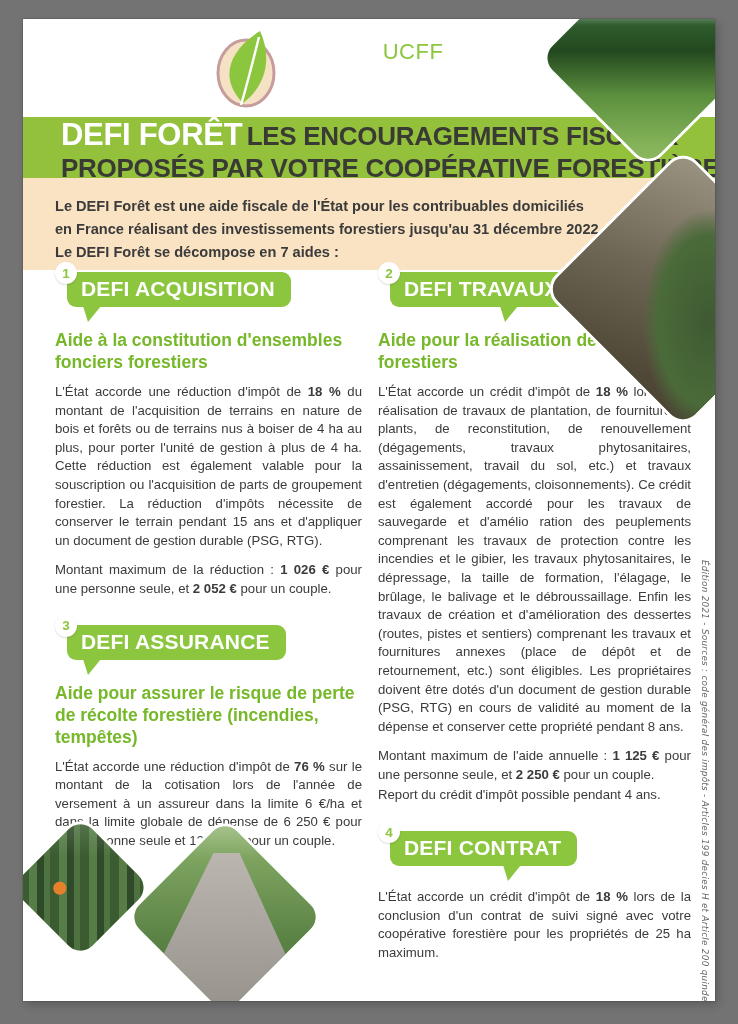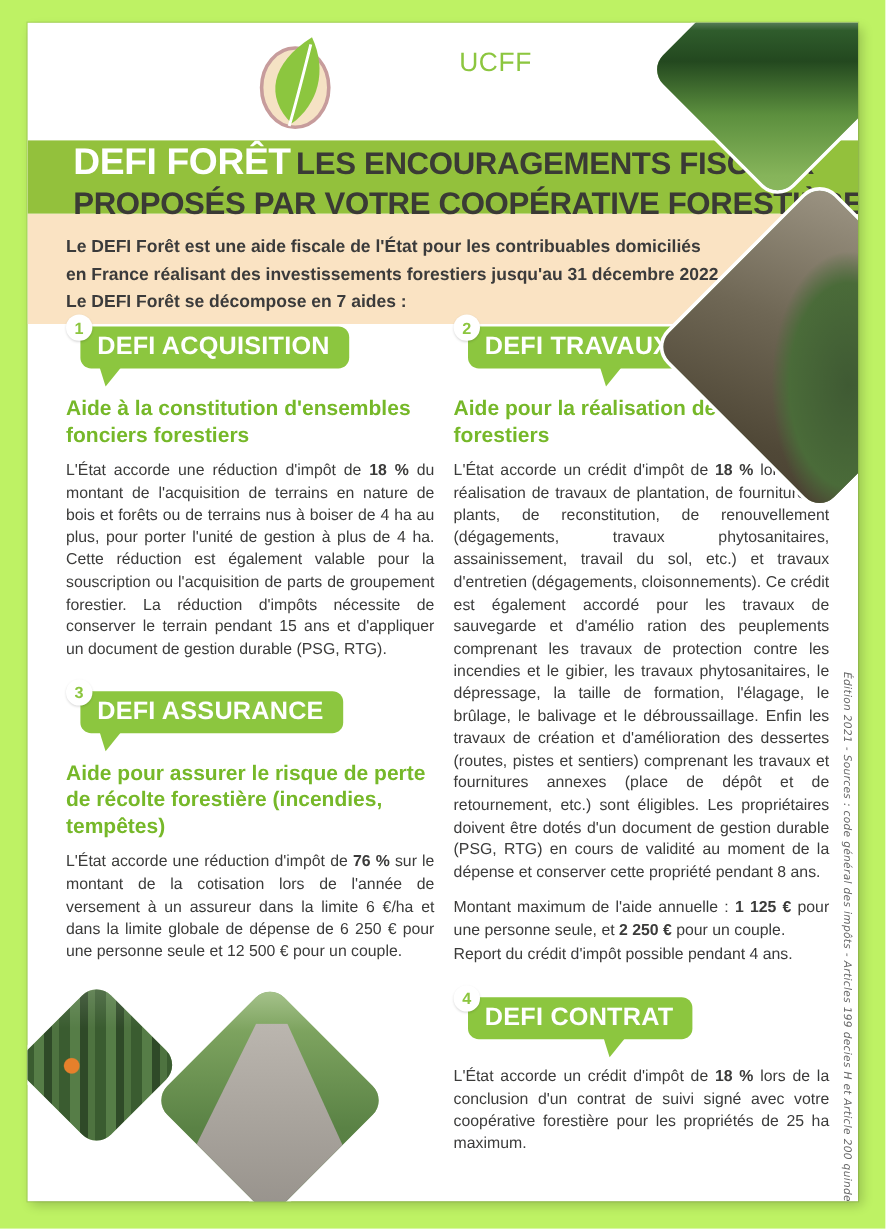--- a/index.html
+++ b/index.html
@@ -1,19 +1,19 @@
 <!DOCTYPE html>
 <html><head>
 <meta charset="utf-8">
 <style>
   * { box-sizing: border-box; }
   html,body { margin:0; padding:0; }
   .stage {
     position:relative; width:738px; height:1024px;
-    background:#bef264; overflow:hidden;
+    background:#737373; overflow:hidden;
     font-family:"Liberation Sans","DejaVu Sans",sans-serif;
   }
   .page {
     position:absolute; left:23px; top:19px; width:692px; height:982px;
     background:#fff; overflow:hidden;
     box-shadow:0 0 0 1px rgba(0,0,0,.10), 3px 4px 9px rgba(0,0,0,.20);
   }
 
   
   .logo { position:absolute; left:190px; top:8px; width:66px; height:84px; z-index:3; }
@@ -151,20 +151,21 @@
 
       <div class="section">
         <div class="bubble tail-left">
           <span class="num">1</span>
           <span>DEFI ACQUISITION</span>
           <span class="tail"></span>
         </div>
         <h2 class="subtitle">Aide à la constitution d'ensembles fonciers forestiers</h2>
         <div class="body">
           <p>L'État accorde une réduction d'impôt de <b>18&nbsp;%</b> du montant de l'acquisition de terrains en nature de bois et forêts ou de terrains nus à boiser de 4 ha au plus, pour porter l'unité de gestion à plus de 4 ha. Cette réduction est également valable pour la souscription ou l'acquisition de parts de groupement forestier. La réduction d'impôts nécessite de conserver le terrain pendant 15 ans et d'appliquer un document de gestion durable (PSG, RTG).</p>
+          <p>Montant maximum de la réduction : <b>1&nbsp;026&nbsp;€</b> pour une personne seule, et <b>2&nbsp;052&nbsp;€</b> pour un couple.</p>
         </div>
       </div>
 
       <div class="section">
         <div class="bubble tail-left">
           <span class="num">3</span>
           <span>DEFI ASSURANCE</span>
           <span class="tail"></span>
         </div>
         <h2 class="subtitle">Aide pour assurer le risque de perte de récolte forestière (incendies, tempêtes)</h2>

